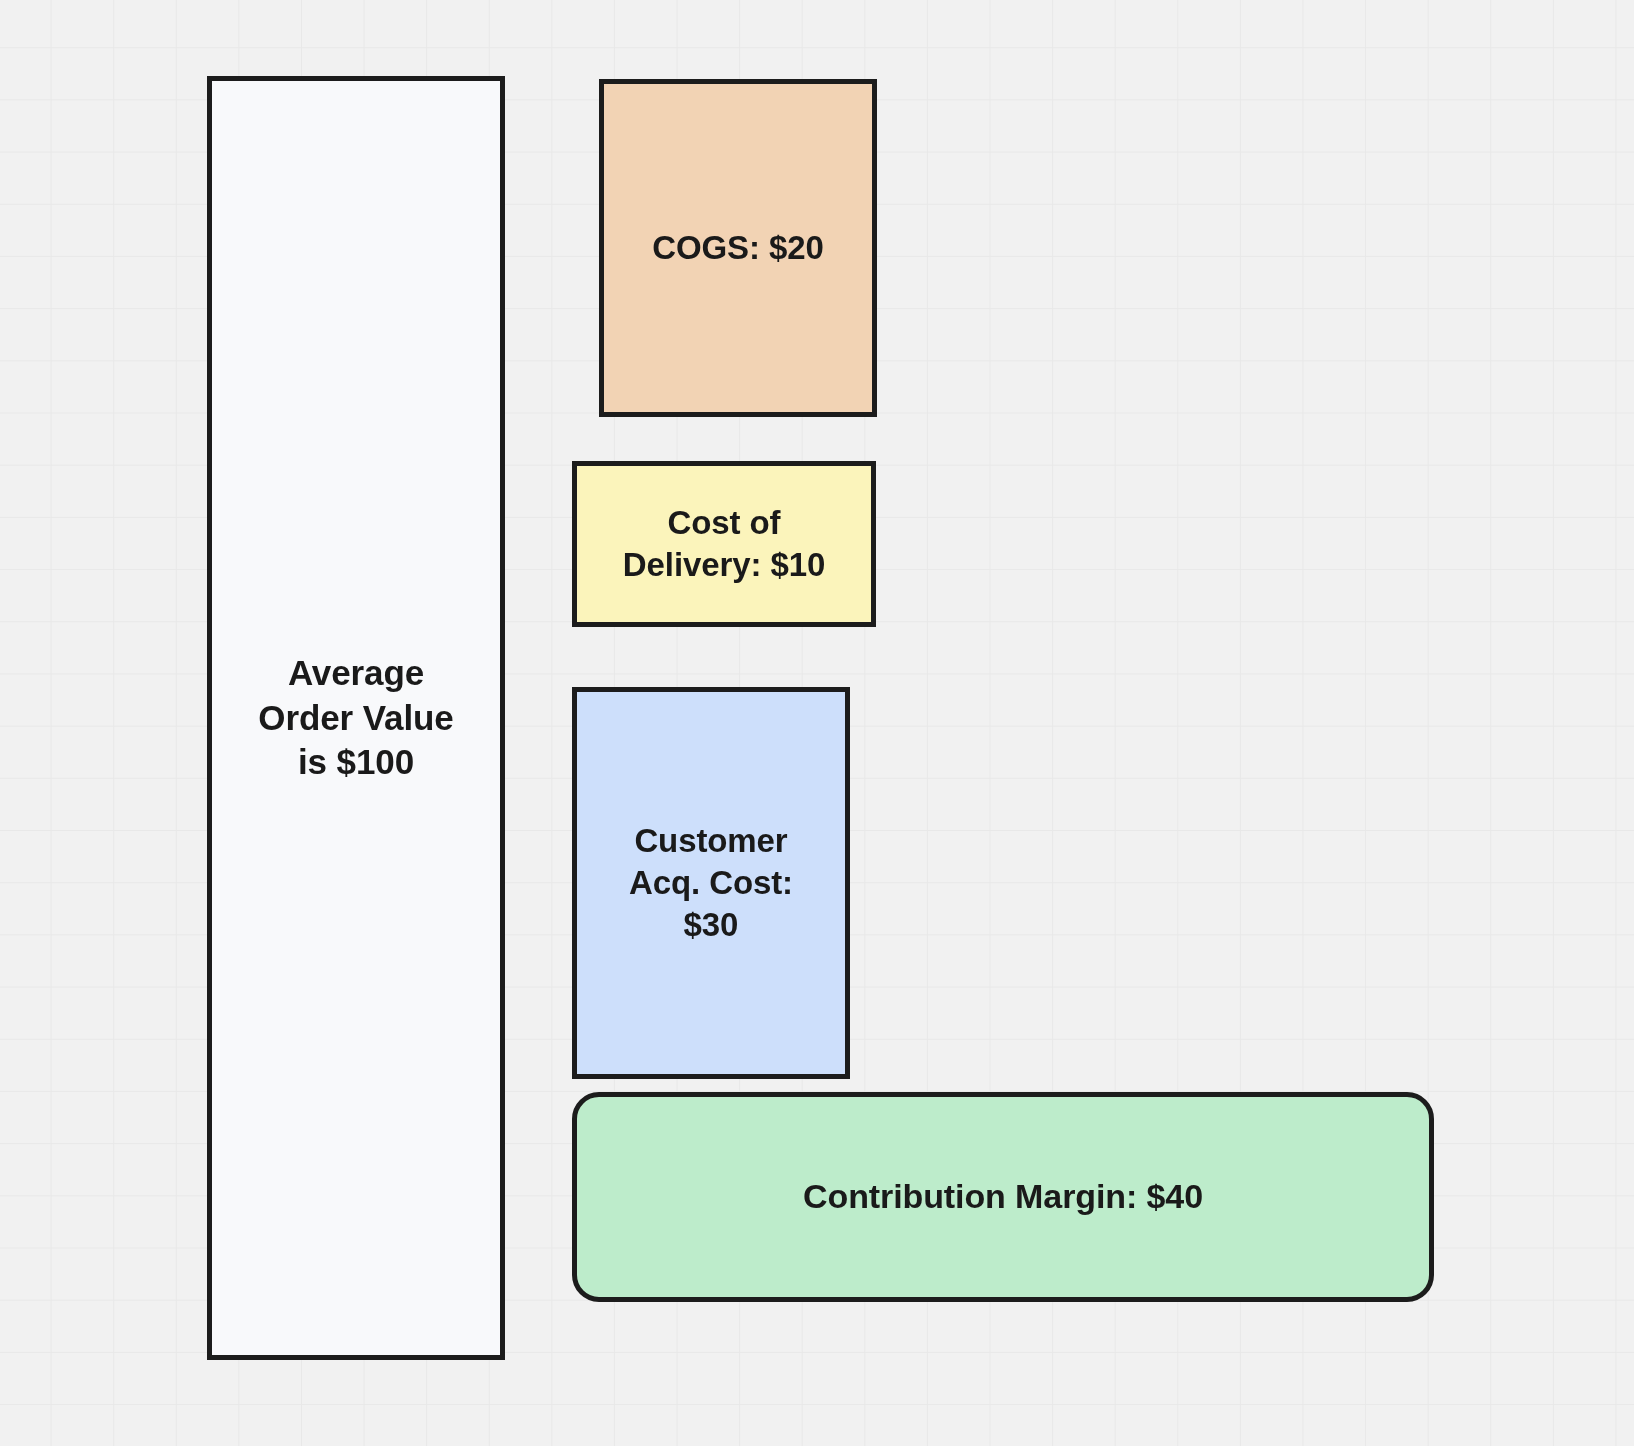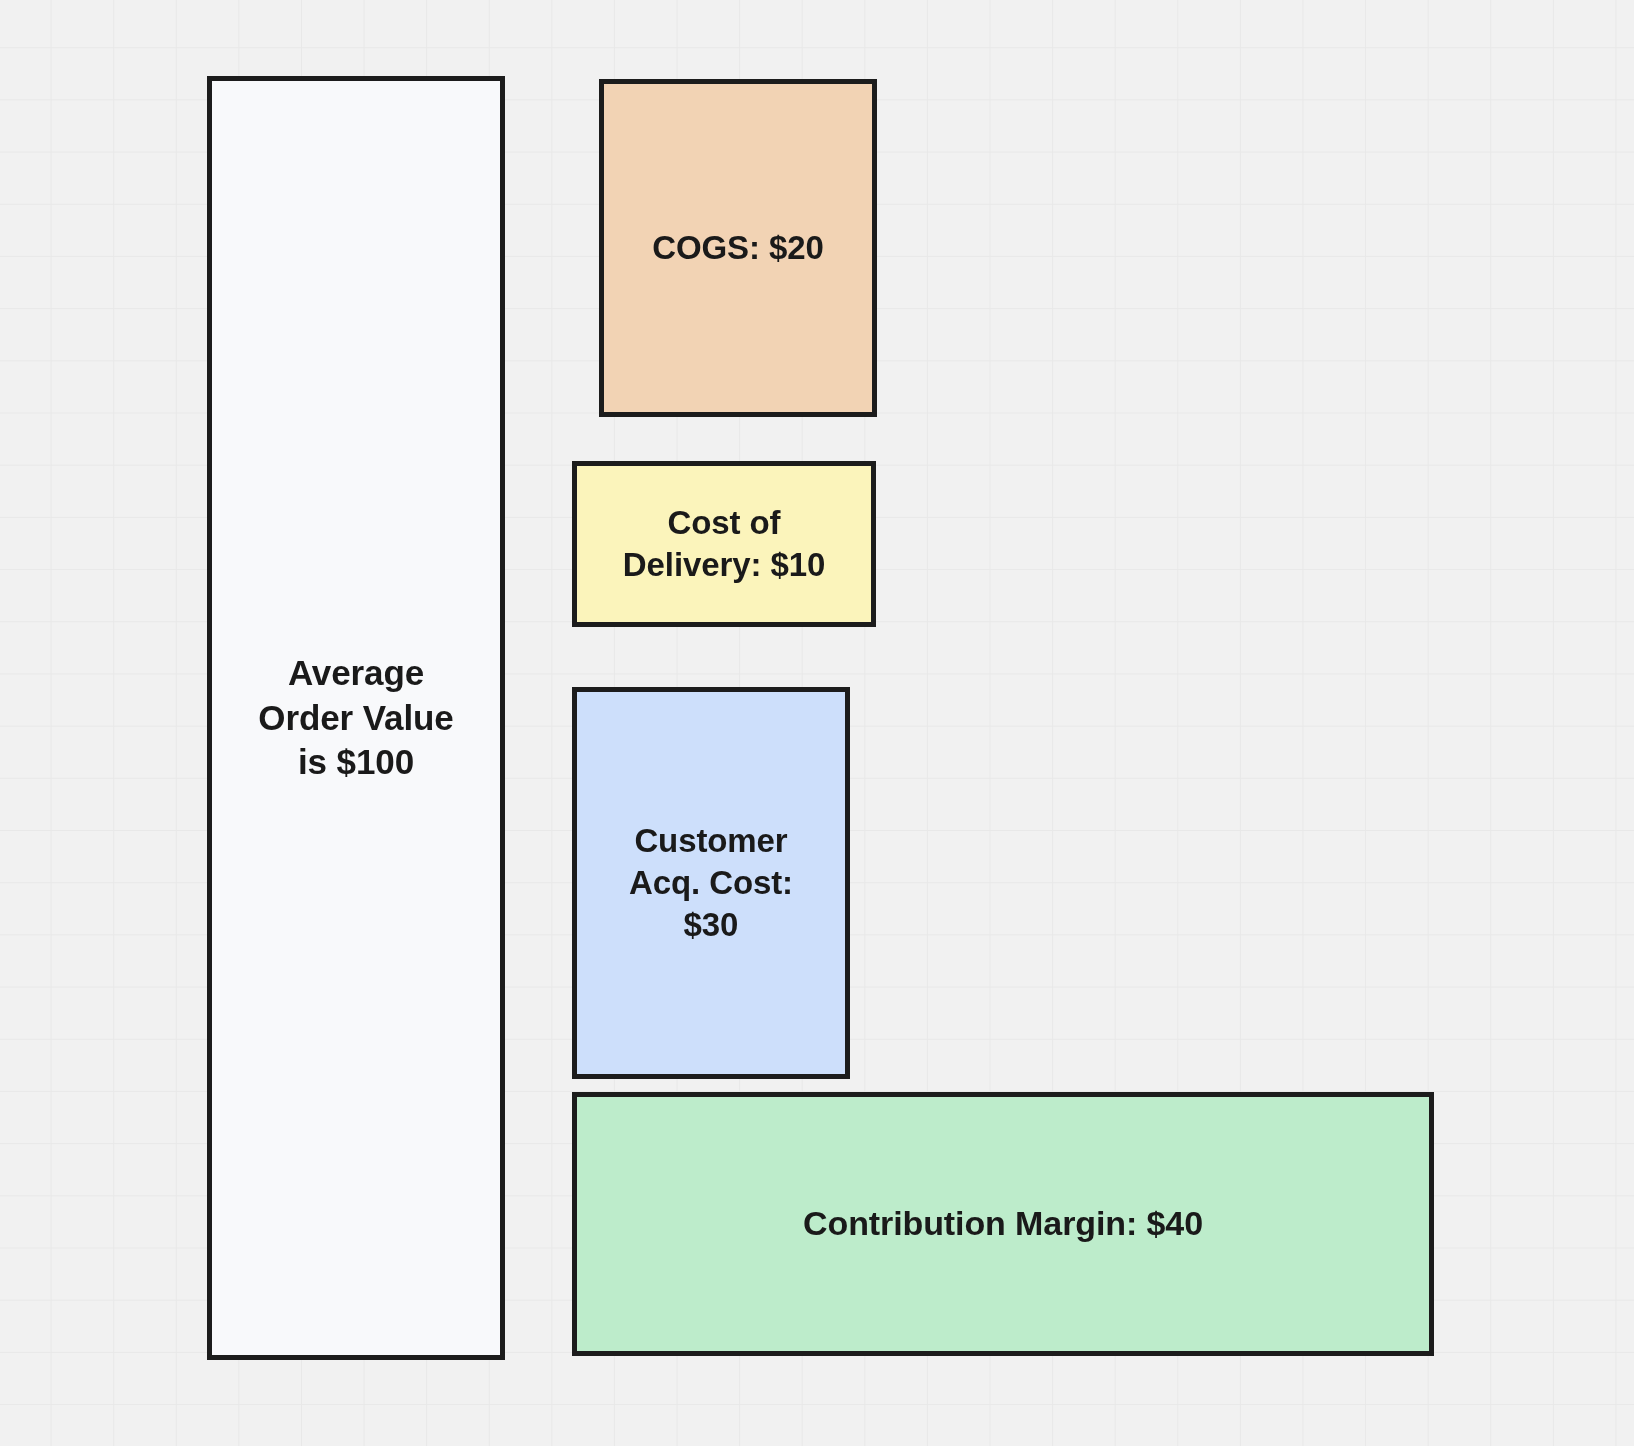--- a/index.html
+++ b/index.html
@@ -90,23 +90,24 @@
     background-color: #cddffb;
     font-size: 33px;
   }
   #cac-box .box-label { max-width: 215px; }
 
   
   #margin-box {
     left: 572px;
     top: 1092px;
     width: 862px;
-    height: 264px;
+    height: 210px;
     background-color: #bdeccb;
     font-size: 34px;
+    border-radius: 27px;
   }
 </style>
 </head>
 <body>
 
 <div id="canvas">
 
   <div class="box" id="aov-box">
     <span class="box-label">Average
 Order Value

